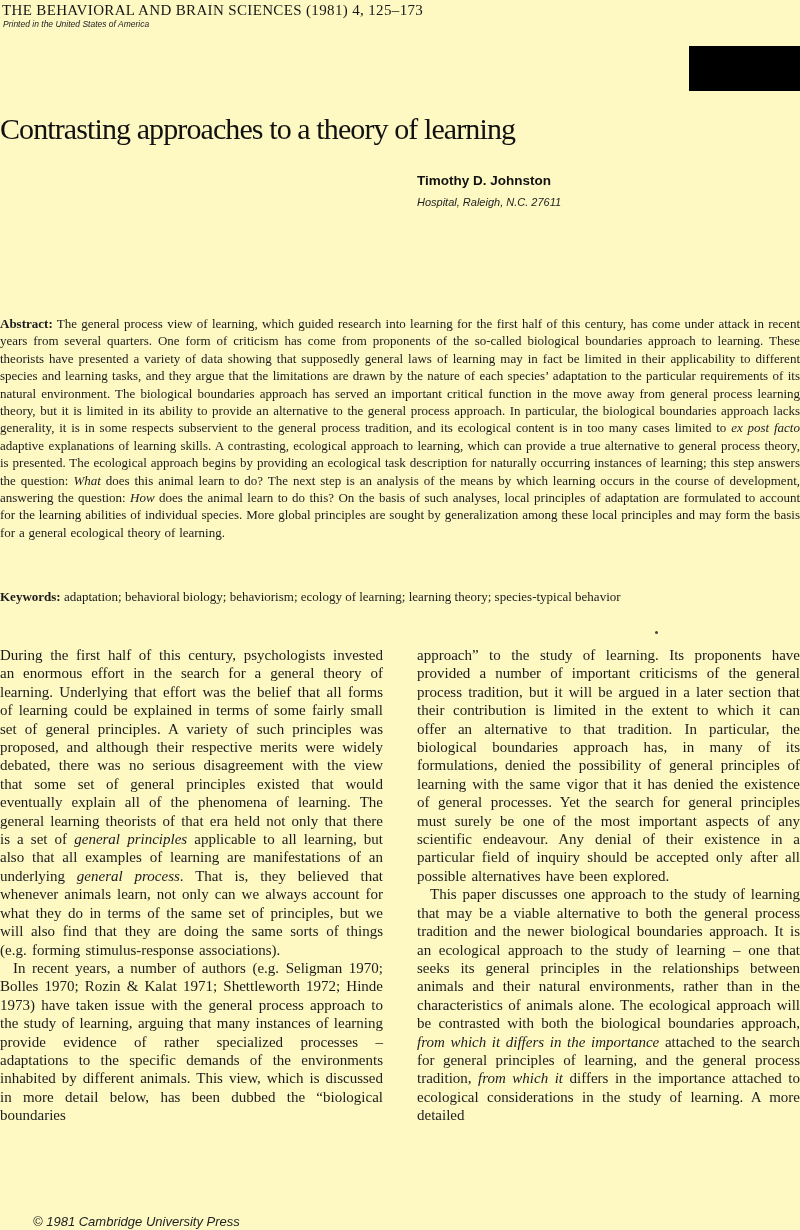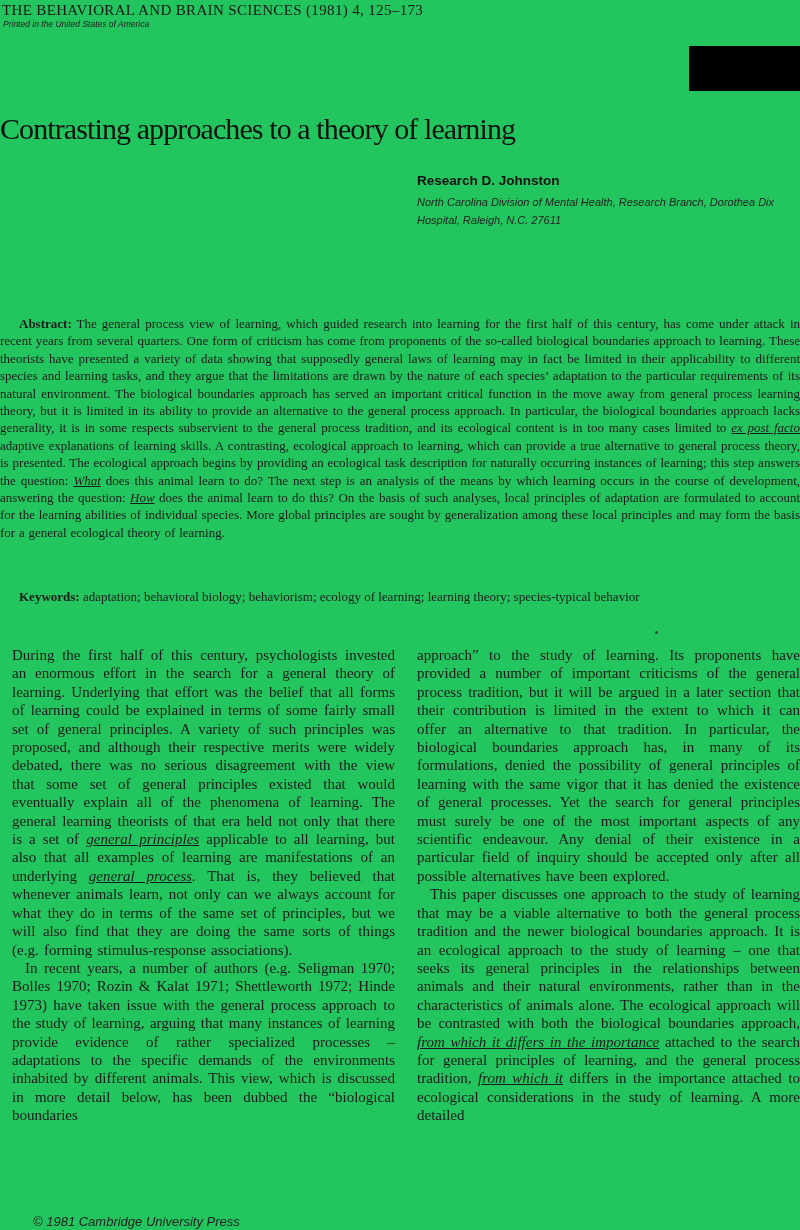--- a/index.html
+++ b/index.html
@@ -1,21 +1,21 @@
 <!DOCTYPE html>
 <html><head>
 <meta charset="utf-8">
 <style>
   html, body { margin: 0; padding: 0; background: #e9e9e9; }
   .page {
     position: relative;
     width: 800px;
     height: 1230px;
     margin: 0 auto;
-    background: #22c55e;
+    background: #fef9c3;
     color: #1b1b1b;
     overflow: hidden;
   }
 
   
   .journal-line {
     position: absolute;
     left: 2px; top: 2px;
     font-family: "Liberation Serif", serif;
     font-size: 15px;
@@ -111,21 +111,21 @@
     position: absolute;
     top: 646px;
     width: 383px;
     font-family: "Liberation Serif", serif;
     font-size: 15px;
     line-height: 18.4px;
     word-spacing: 1.5px;
     text-align: justify;
     color: #1b1b1b;
   }
-  .column-left  { left: 12px; }
+  .column-left  { left: 0; }
   .column-right { left: 417px; }
   .column p { margin: 0; }
   .column p.indent { text-indent: 13px; }
 
   
   .footer-copyright {
     position: absolute;
     left: 2px; top: 1214px;
     font-family: "Liberation Sans", sans-serif;
     font-style: italic;
@@ -144,38 +144,37 @@
   }
   .page-number {
     position: absolute;
     right: 5px; top: 1210px;
     font-family: "Liberation Serif", serif;
     font-size: 15px;
     color: #161616;
     margin-top: 26px;
   }
 
-  .it { font-style: italic; text-decoration: underline; }
-  .bd { font-weight: bold; margin-left: 19px; }
+  .it { font-style: italic; }
+  .bd { font-weight: bold; }
 </style>
 </head>
 <body>
 
 <div class="page">
 
   <div class="journal-line">THE BEHAVIORAL AND BRAIN SCIENCES (1981) 4, 125–173</div>
   <div class="printed-line">Printed in the United States of America</div>
 
   <div class="redaction-box"></div>
 
   <div class="article-title">Contrasting approaches to a theory of learning</div>
 
   <div class="author-block">
-    <div class="author-name">Research D. Johnston</div>
-    <div class="affiliation-line">North Carolina Division of Mental Health, Research Branch, Dorothea Dix</div>
+    <div class="author-name">Timothy D. Johnston</div>
     <div class="affiliation-line">Hospital, Raleigh, N.C. 27611</div>
   </div>
 
   <div class="abstract"><span class="bd">Abstract:</span><span> The general process view of learning, which guided research into learning for the first half of this century, has come under attack in recent years from several quarters. One form of criticism has come from proponents of the so-called biological boundaries approach to learning. These theorists have presented a variety of data showing that supposedly general laws of learning may in fact be limited in their applicability to different species and learning tasks, and they argue that the limitations are drawn by the nature of each species’ adaptation to the particular requirements of its natural environment. The biological boundaries approach has served an important critical function in the move away from general process learning theory, but it is limited in its ability to provide an alternative to the general process approach. In particular, the biological boundaries approach lacks generality, it is in some respects subservient to the general process tradition, and its ecological content is in too many cases limited to </span><span class="it">ex post facto</span><span> adaptive explanations of learning skills. A contrasting, ecological approach to learning, which can provide a true alternative to general process theory, is presented. The ecological approach begins by providing an ecological task description for naturally occurring instances of learning; this step answers the question: </span><span class="it">What</span><span> does this animal learn to do? The next step is an analysis of the means by which learning occurs in the course of development, answering the question: </span><span class="it">How</span><span> does the animal learn to do this? On the basis of such analyses, local principles of adaptation are formulated to account for the learning abilities of individual species. More global principles are sought by generalization among these local principles and may form the basis for a general ecological theory of learning.</span></div>
 
   <div class="keywords"><span class="bd">Keywords:</span><span> adaptation; behavioral biology; behaviorism; ecology of learning; learning theory; species-typical behavior</span></div>
 
   <div class="artifact-dot"></div>
 
   <div class="column column-left">

